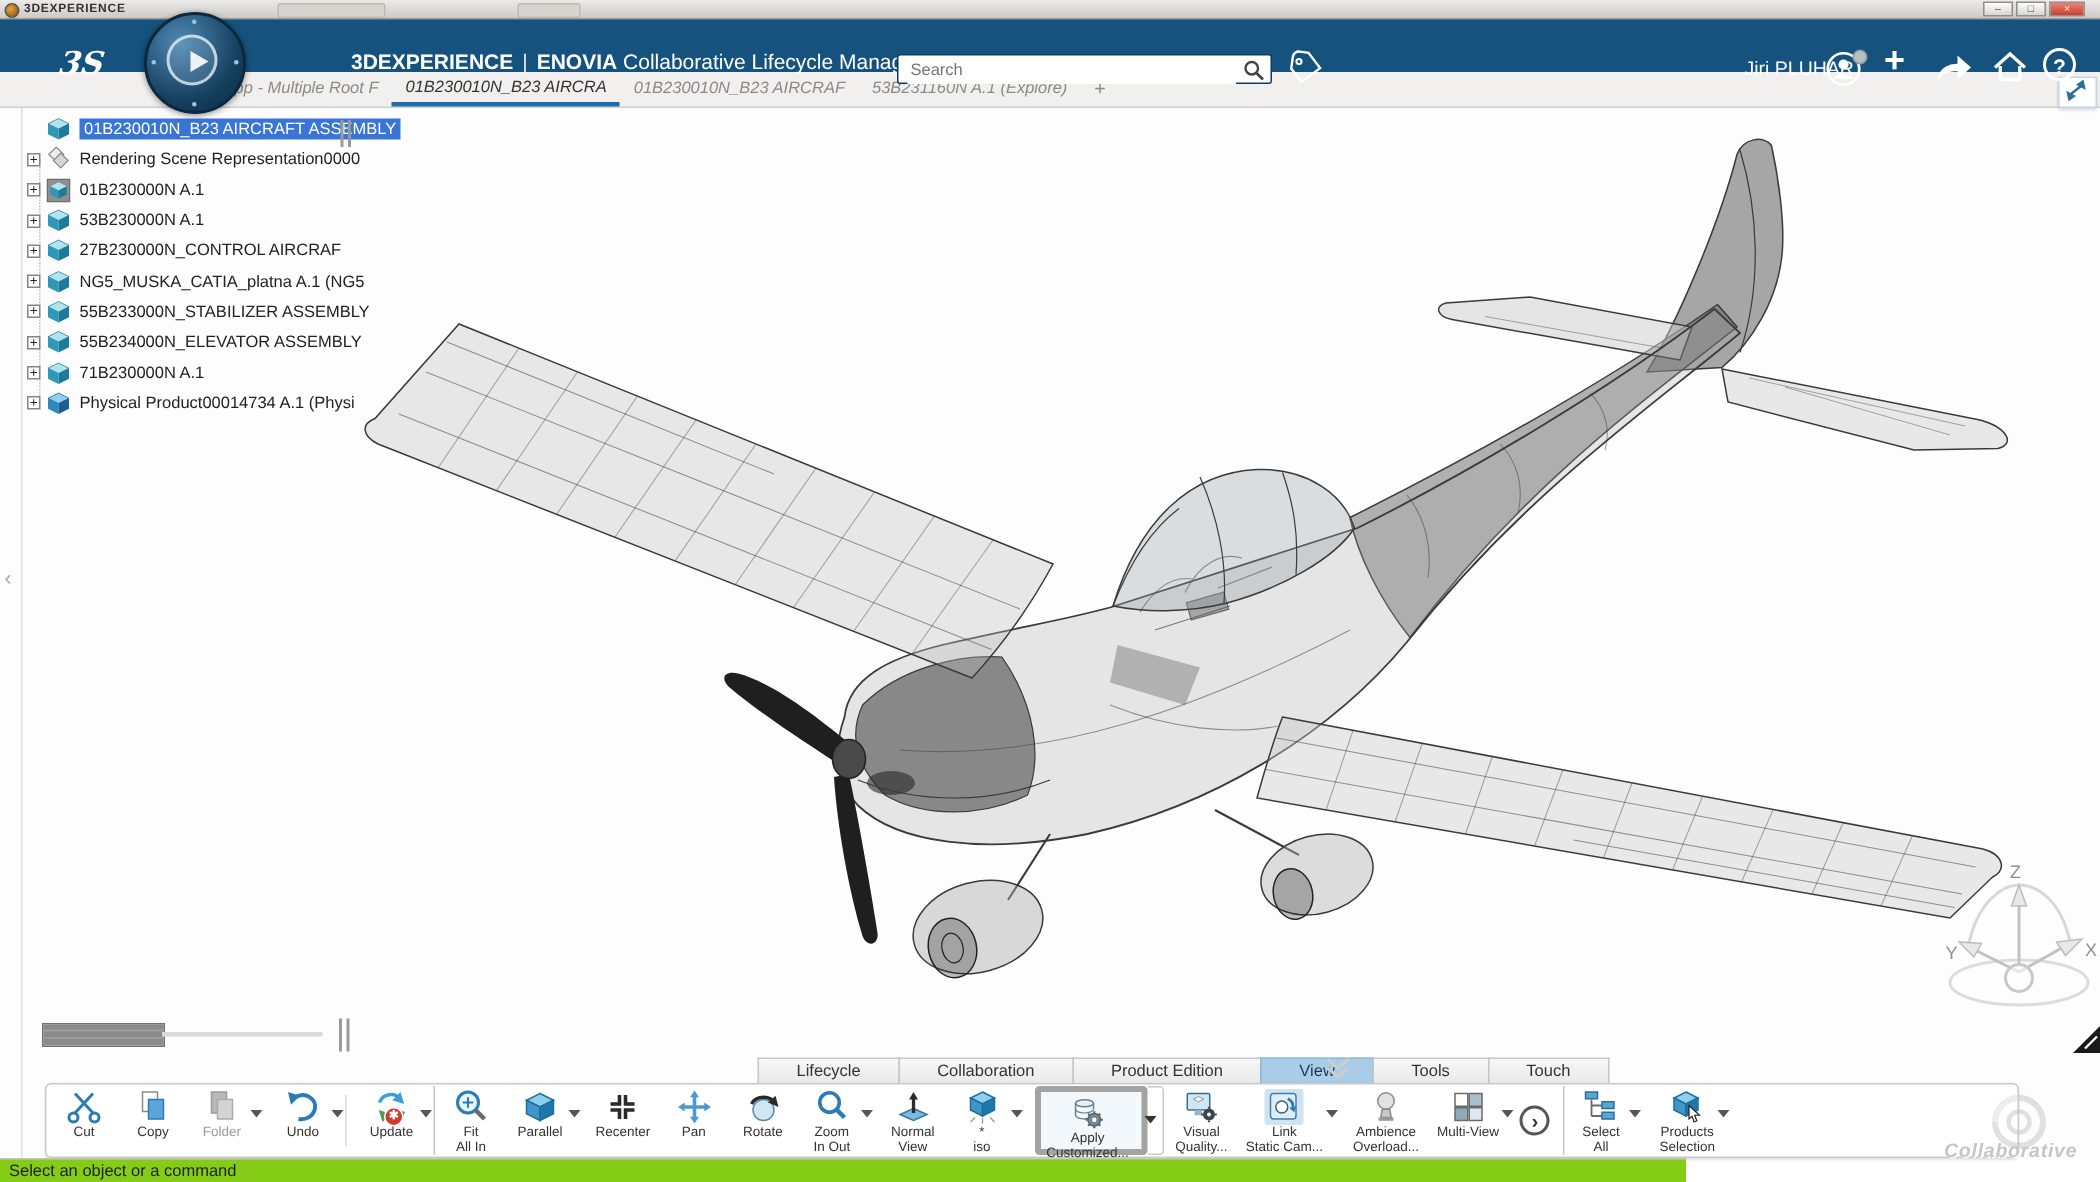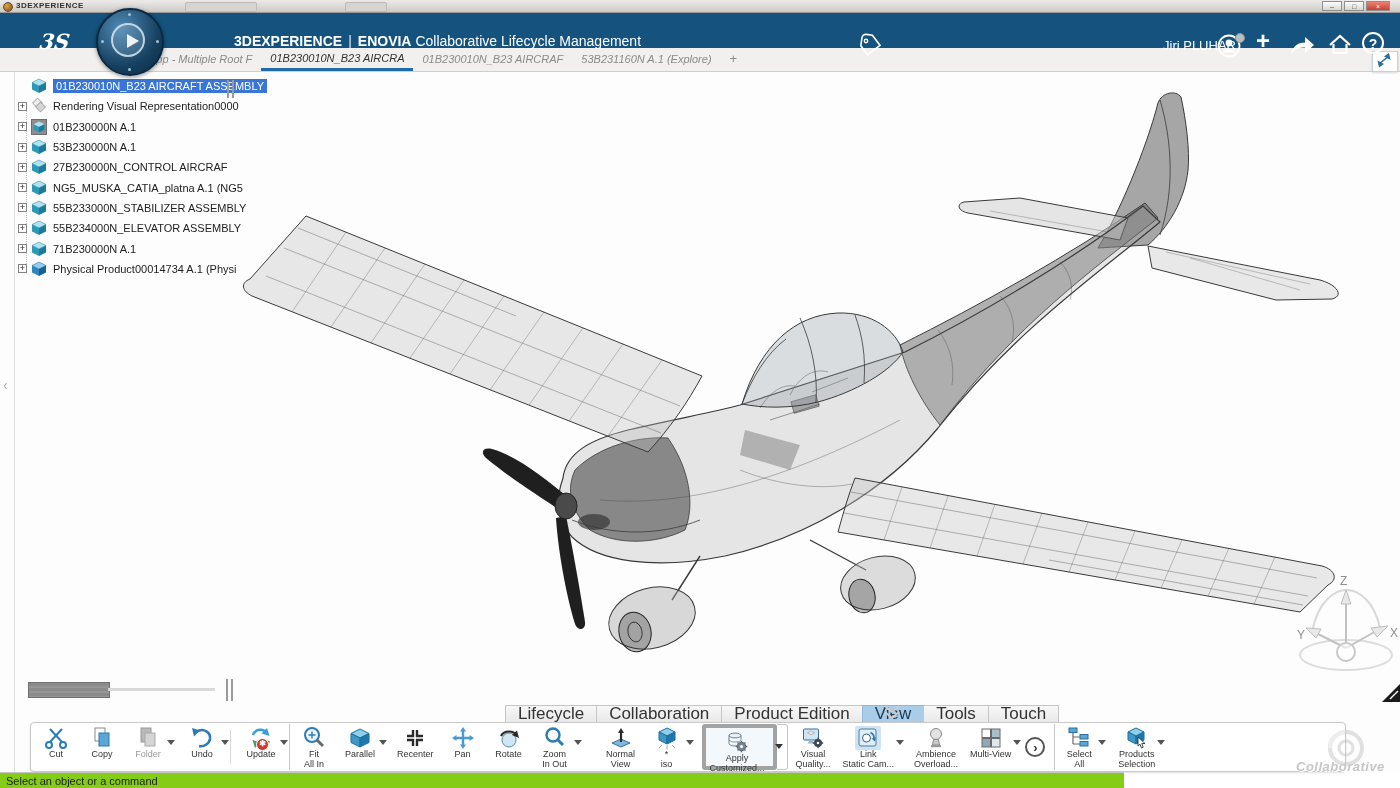--- a/index.html
+++ b/index.html
@@ -68,22 +68,22 @@
   .treeguide{left:26px;top:106px;width:1px;height:164px;border-left:1px dotted #bdbdbd;z-index:2}
   .splitbar{width:2px;height:18px;background:#9a9a9a;z-index:3}
 
   
   .hthumb{left:28px;top:682px;width:80px;height:14px;background:repeating-linear-gradient(#8a8a8a,#8a8a8a 3px,#a2a2a2 4px,#8a8a8a 5px);
           border:1px solid #707070;z-index:3}
   .htrack{left:108px;top:688px;width:107px;height:3px;background:#d9d9d9;z-index:3}
 
   
   .ribbontabs{left:505px;top:705px;height:17px;display:flex;z-index:5}
-  .rtab{font-size:17px;color:#333;background:linear-gradient(#f7f7f7,#e9e9e9);border:1px solid #c6c6c6;
-        border-bottom:none;padding:0 12px;line-height:16px;margin-right:-1px;white-space:nowrap}
+  .rtab{font-size:11px;color:#333;background:linear-gradient(#f7f7f7,#e9e9e9);border:1px solid #c6c6c6;
+        border-bottom:none;padding:0 25px;line-height:16px;margin-right:-1px;white-space:nowrap}
   .rtab.active{background:#a9cde8;border-color:#8fb8d8;color:#1c3a52}
   .rchevron{left:878px;top:703px;z-index:5}
 
   
   .actionbar{left:30px;top:722px;width:1316px;height:50px;background:#fff;border:1px solid #c9c9c9;
              border-radius:4px;z-index:6;display:flex;align-items:center;padding:0 4px;box-sizing:border-box;
              box-shadow:0 1px 2px rgba(0,0,0,.12)}
   .tbtn{position:relative;display:flex;flex-direction:column;align-items:center;justify-content:flex-start;
         min-width:46px;padding:2px 8px 0 4px;height:46px;box-sizing:border-box}
   .tbtn .ic{width:26px;height:24px;flex:none}
@@ -125,20 +125,27 @@
   <div class="abs winbtn" style="left:1344px">□</div>
   <div class="abs winbtn close" style="left:1366px">×</div>
 </div>
 
 <div class="abs appheader">
   <div class="abs logo3ds">3S</div>
   <div class="abs headtitle">
     <b>3DEXPERIENCE</b><span class="sep">|</span><b>ENOVIA</b>
     <span>Collaborative Lifecycle Management</span>
   </div>
+  <div class="abs search">
+    <input placeholder="Search" style="">
+    <svg class="mag" width="16" height="16" viewBox="0 0 16 16">
+      <circle cx="6.5" cy="6.5" r="4.2" fill="none" stroke="#444" stroke-width="1.6"></circle>
+      <line x1="9.8" y1="9.8" x2="14" y2="14" stroke="#444" stroke-width="1.8"></line>
+    </svg>
+  </div>
   <svg class="abs" style="left:858px;top:21px" width="24" height="26" viewBox="0 0 24 26">
     <path d="M13 2 L22 11 L11 22 L3 14 L3 6 C3 3.8 4.8 2 7 2 Z" fill="none" stroke="#fff" stroke-width="1.6" transform="rotate(8 12 12)"></path>
     <circle cx="8" cy="8" r="1.7" fill="none" stroke="#fff" stroke-width="1.4"></circle>
   </svg>
   <div class="abs username">Jiri PLUHAR</div>
   <svg class="abs hicon" style="left:1216px" width="30" height="28" viewBox="0 0 30 28">
     <circle cx="13" cy="14" r="10.5" fill="none" stroke="#fff" stroke-width="1.8"></circle>
     <circle cx="13" cy="11" r="3.4" fill="#fff"></circle>
     <path d="M6.5 20.5 C8 16.5 18 16.5 19.5 20.5" fill="#fff"></path>
     <circle cx="24" cy="6" r="4.5" fill="#b9bec4" stroke="#8f969c"></circle>
@@ -193,21 +200,21 @@
       <polygon points="15,4.5 8,8 8,15 15,11.5" fill="#1d7a99"></polygon>
     </svg>
     <span class="tlabel sel">01B230010N_B23 AIRCRAFT ASSEMBLY</span>
   </div>
   <div class="trow">
     <span class="texp">+</span>
     <svg class="ticon" viewBox="0 0 16 16">
       <rect x="3" y="1.5" width="7" height="7" transform="rotate(45 6.5 5)" fill="#ececec" stroke="#8a8a8a" stroke-width=".8"></rect>
       <rect x="6" y="5.5" width="7" height="7" transform="rotate(45 9.5 9)" fill="#d6d6d6" stroke="#8a8a8a" stroke-width=".8"></rect>
     </svg>
-    <span class="tlabel">Rendering Visual Representation0000</span>
+    <span class="tlabel">Rendering Scene Representation0000</span>
   </div>
   <div class="trow">
     <span class="texp">+</span>
     <svg class="ticon" viewBox="0 0 16 16">
       <rect x="0.5" y="0.5" width="15" height="15" fill="#8f8f8f" stroke="#6e6e6e"></rect>
       <polygon points="8,2.5 13.5,5.2 8,8 2.5,5.2" fill="#aee3ef"></polygon>
       <polygon points="2.5,5.2 8,8 8,13.5 2.5,10.7" fill="#2e98b8"></polygon>
       <polygon points="13.5,5.2 8,8 8,13.5 13.5,10.7" fill="#1d7a99"></polygon>
     </svg>
     <span class="tlabel">01B230000N A.1</span>
@@ -501,21 +508,21 @@
   <div class="tbtn">
     <svg class="ic" viewBox="0 0 24 24">
       <circle cx="10" cy="9" r="6.5" fill="none" stroke="#2b7bb4" stroke-width="2.4"></circle>
       <line x1="14.5" y1="13.5" x2="20" y2="19" stroke="#2b7bb4" stroke-width="3"></line>
     </svg>
     <span class="lbl">Zoom</span>
     <span class="lbl">In Out</span>
     <span class="caret"></span>
   </div>
 
-  <div class="tbtn" style="margin-left:20px">
+  <div class="tbtn" style="margin-left:8px">
     <svg class="ic" viewBox="0 0 24 24">
       <polygon points="12,13 21,17 12,21 3,17" fill="#7db8df" stroke="#39729c"></polygon>
       <line x1="12" y1="16" x2="12" y2="5" stroke="#2a2a2a" stroke-width="2.2"></line>
       <polygon points="12,2 9,7 15,7" fill="#2a2a2a"></polygon>
     </svg>
     <span class="lbl">Normal</span>
     <span class="lbl">View</span>
   </div>
 
   <div class="tbtn">

